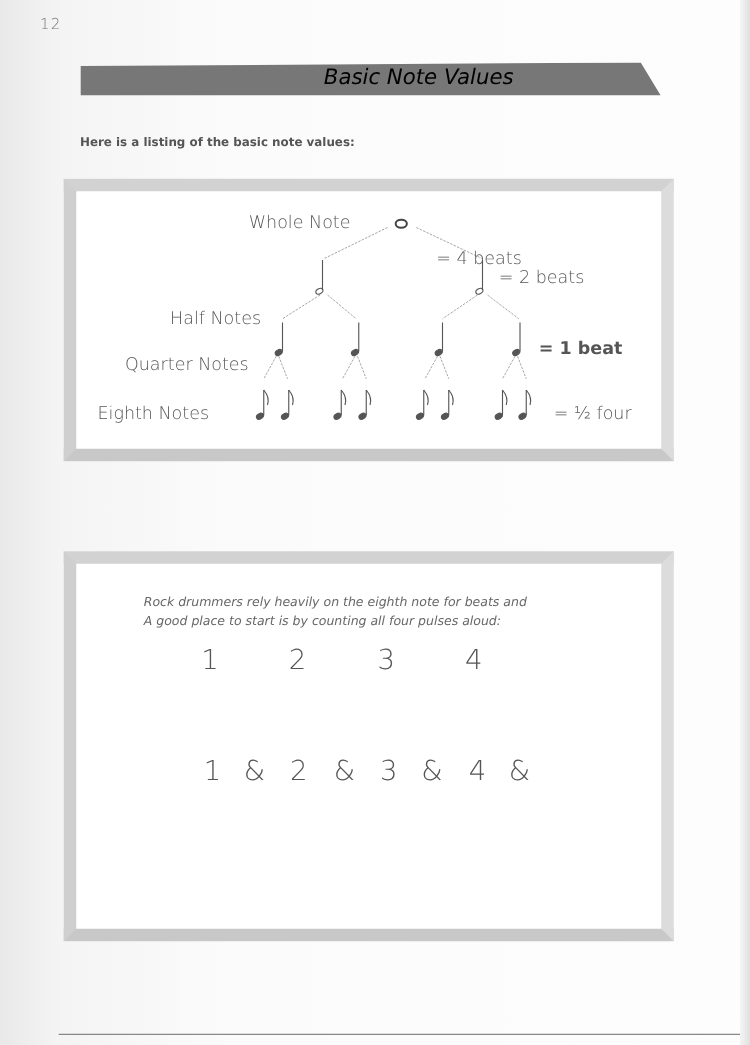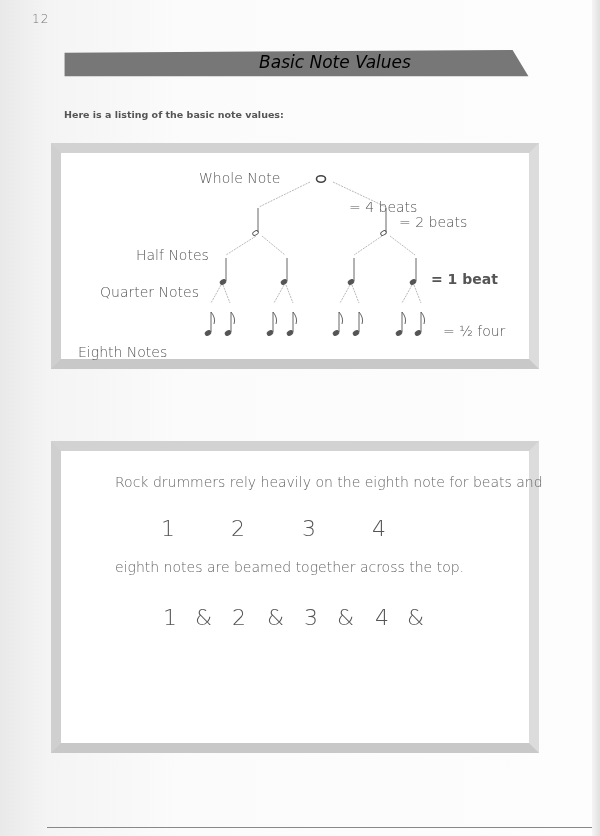--- a/index.html
+++ b/index.html
@@ -21,21 +21,21 @@
   .frame {
     position:absolute; left:51px; width:488px; box-sizing:border-box;
     background:#fff; border:10px solid #d4d4d4;
     border-right-color:#dcdcdc; border-bottom-color:#c8c8c8; border-left-color:#cfcfcf; border-top-color:#d2d2d2;
   }
   .frame1 { top:143px; height:226px; }
   .frame2 { top:441px; height:312px; }
   .tree-label { position:absolute; font-size:14px; color:#555; font-weight:300; white-space:nowrap; }
   .eq { position:absolute; font-size:14px; color:#555; font-weight:300; white-space:nowrap; }
   .tree-svg { position:absolute; left:0; top:0; }
-  .para { position:absolute; left:115px; font-size:14px; color:#666; line-height:15px; font-weight:300; }
+  .para { position:absolute; left:115px; font-size:10px; color:#666; line-height:15px; font-weight:300;font-style:italic; }
   .count-num { position:absolute; top:516px; font-size:22px; color:#555; font-weight:300; }
   .eighth-count { position:absolute; top:605px; font-size:22px; color:#555; font-weight:300; }
   .footer-rule { position:absolute; left:47px; top:827px; width:545px; height:1px; background:#888; }
   .right-edge { position:absolute; right:0; top:0; width:8px; height:836px; background:linear-gradient(90deg,#f5f5f5,#e0e0e0); }
 </style>
 </head>
 <body>
 
 <div class="page-number">12</div>
 
@@ -162,36 +162,36 @@
 
 <div class="tree-label" style="left:199px; top:170px;text-align:center;">Whole Note</div>
 <div class="eq" style="left:349px; top:174px;margin-top:25px;">= 4 beats</div>
 
 <div class="tree-label" style="left:136px; top:222px;margin-top:25px;">Half Notes</div>
 <div class="eq" style="left:399px; top:214px;">= 2 beats</div>
 
 <div class="tree-label" style="left:100px; top:284px;">Quarter Notes</div>
 <div class="eq" style="left:431px; top:271px;font-weight:bold;">= 1 beat</div>
 
-<div class="tree-label" style="left:78px; top:323px;margin-top:21px;">Eighth Notes</div>
+<div class="tree-label" style="left:78px; top:323px;">Eighth Notes</div>
 <div class="eq" style="left:443px; top:323px;">= ½ four</div>
 
 <div class="frame frame2"></div>
 
 <div class="para" style="top:475px;">
   <div>Rock drummers rely heavily on the eighth note for beats and</div>
+  <div>A good place to start is by counting all four pulses aloud:</div>
 </div>
 
 <div class="count-num" style="left:161px;">1</div>
 <div class="count-num" style="left:231px;">2</div>
 <div class="count-num" style="left:302px;">3</div>
 <div class="count-num" style="left:372px;">4</div>
 
 <div class="para" style="top:560px;">
-  <div>eighth notes are beamed together across the top.</div>
 </div>
 
 <div class="eighth-count" style="left:163px;">1</div>
 <div class="eighth-count" style="left:195px;">&amp;</div>
 <div class="eighth-count" style="left:232px;">2</div>
 <div class="eighth-count" style="left:267px;">&amp;</div>
 <div class="eighth-count" style="left:304px;">3</div>
 <div class="eighth-count" style="left:337px;">&amp;</div>
 <div class="eighth-count" style="left:375px;">4</div>
 <div class="eighth-count" style="left:407px;">&amp;</div>

